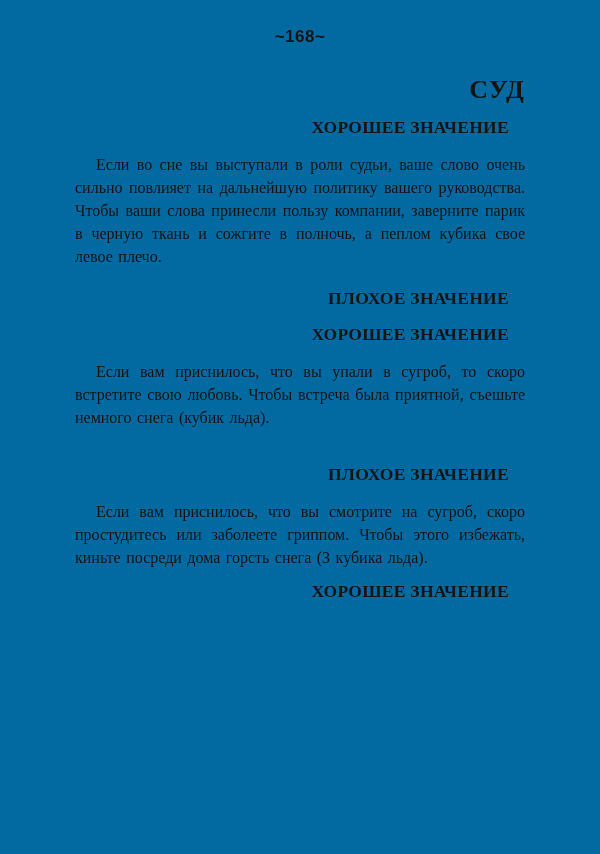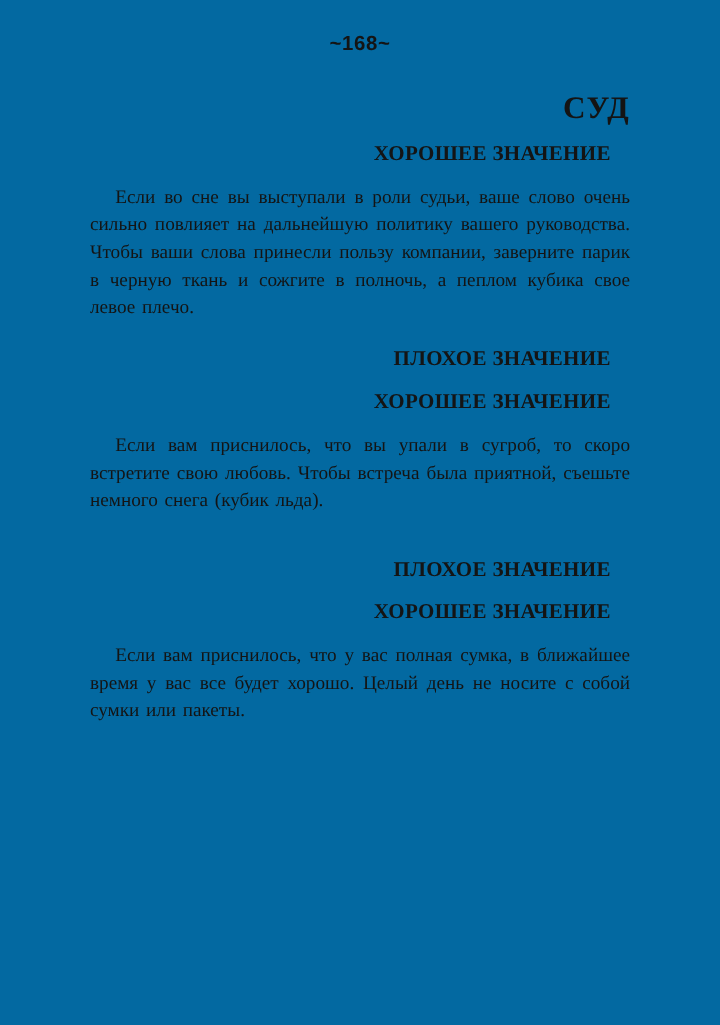--- a/index.html
+++ b/index.html
@@ -66,21 +66,21 @@
 
     <h2 class="meaning-heading" style="margin-top:21px;">ПЛОХОЕ ЗНАЧЕНИЕ</h2>
   </section>
 
   <section>
 
     <h2 class="meaning-heading" style="margin-top:17px;">ХОРОШЕЕ ЗНАЧЕНИЕ</h2>
     <p class="body-text" style="margin-top:4px;">Если вам приснилось, что вы упали в сугроб, то скоро встретите свою любовь. Чтобы встреча была приятной, съешьте немного снега (кубик льда).</p>
 
     <h2 class="meaning-heading" style="margin-top:36px;">ПЛОХОЕ ЗНАЧЕНИЕ</h2>
+    <p class="body-text" style="margin-top:4px;">Если вам приснилось, что вы смотрите на сугроб, скоро простудитесь или заболеете гриппом. Чтобы этого избежать, киньте посреди дома горсть снега (3 кубика льда).</p>
   </section>
 
   <section>
 
     <h2 class="meaning-heading" style="margin-top:13px;">ХОРОШЕЕ ЗНАЧЕНИЕ</h2>
-    <p class="body-text" style="margin-top:4px;">Если вам приснилось, что у вас полная сумка, в ближайшее время у вас все будет хорошо. Целый день не носите с собой сумки или пакеты.</p>
   </section>
 
 </div>
 
 </body></html>

